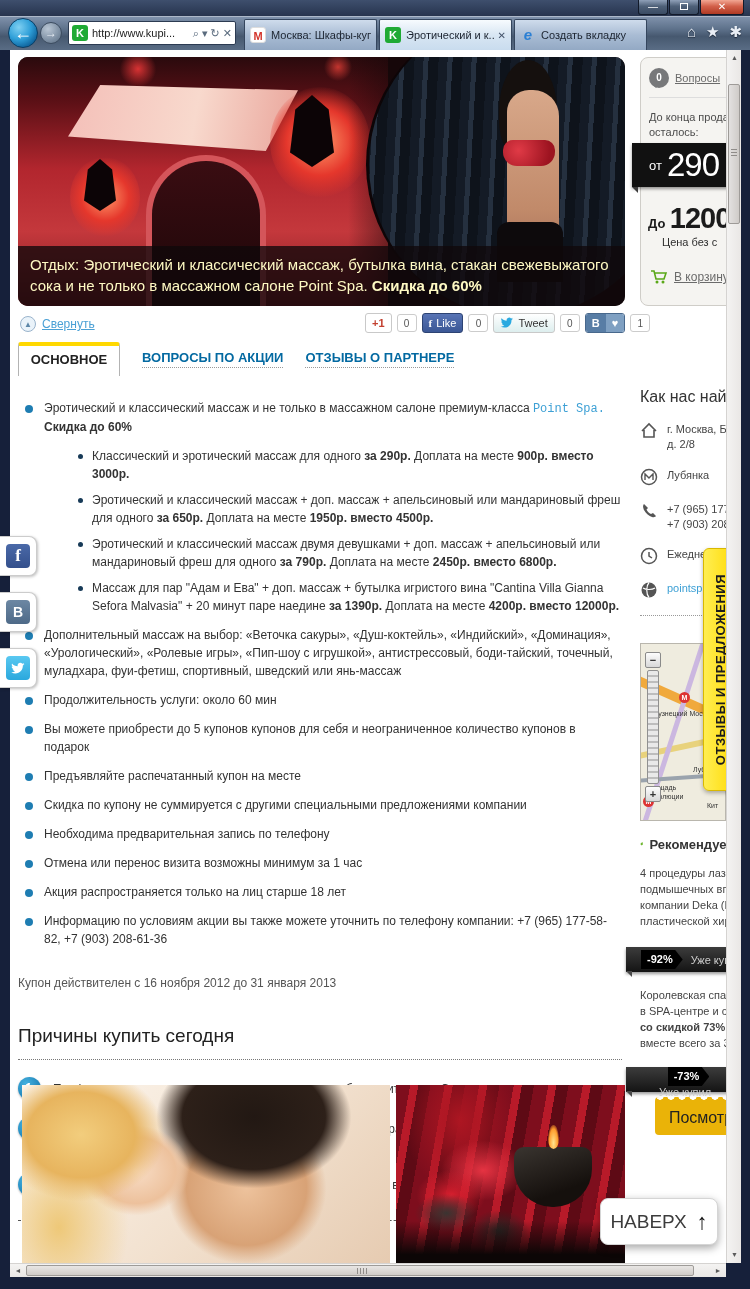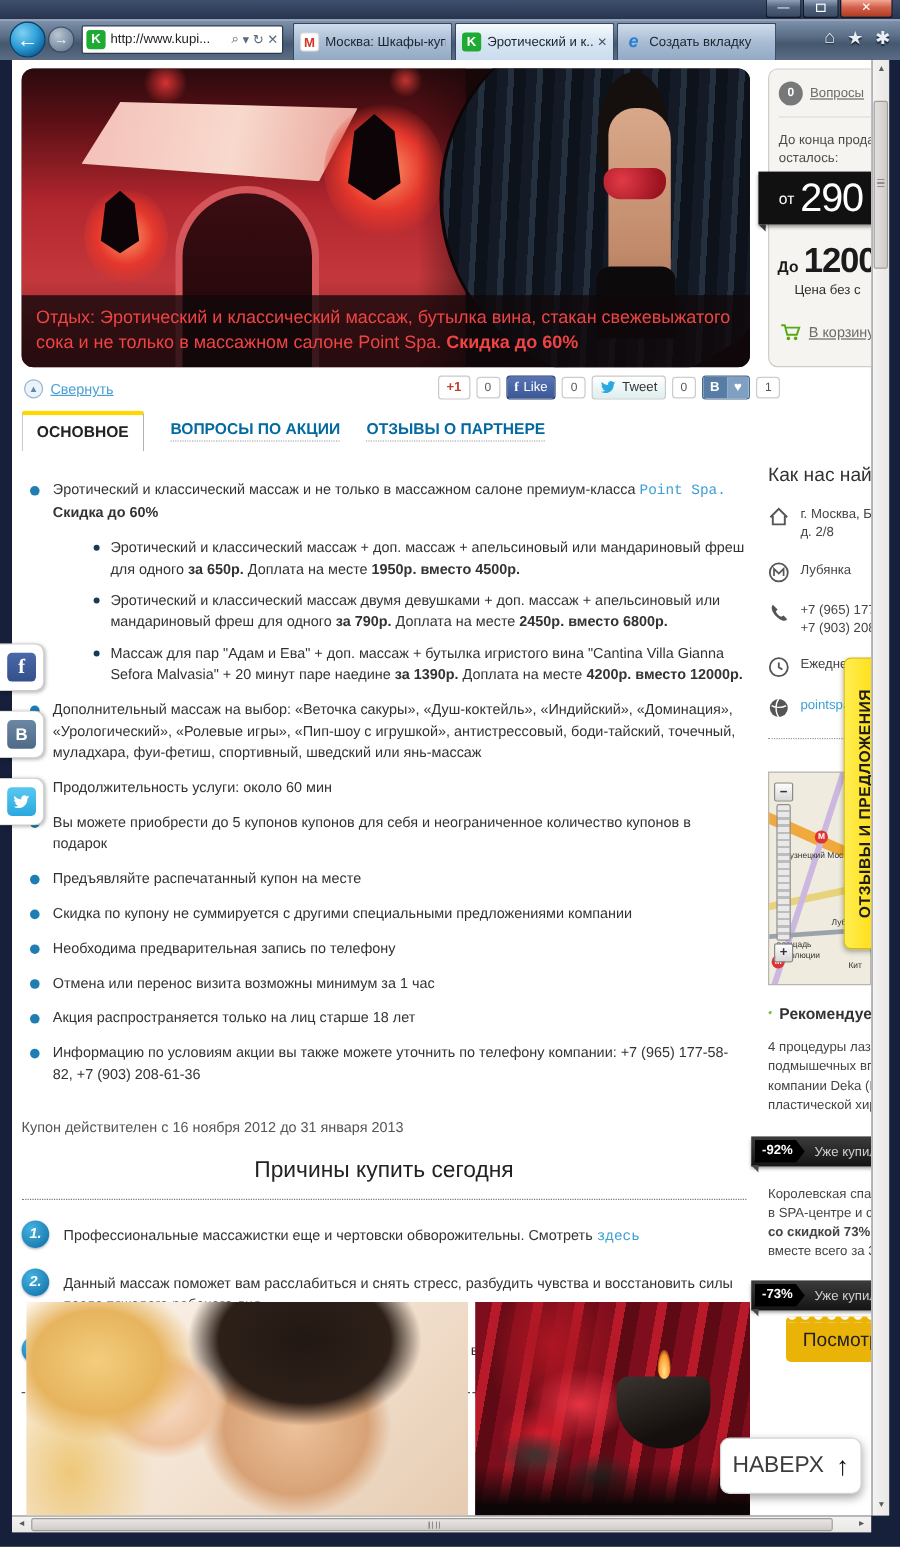--- a/index.html
+++ b/index.html
@@ -62,21 +62,21 @@
   .h-dark { position:absolute; left:330px; top:0; width:120px; height:249px; background:linear-gradient(90deg,rgba(22,7,9,0),#160709 70%); }
   .h-circle { position:absolute; left:348px; top:-45px; width:305px; height:305px; border-radius:50%; overflow:hidden;
       background:repeating-linear-gradient(93deg,#141b26 0 9px,#25303f 9px 14px,#0e131b 14px 24px); border-left:3px solid #0d0507; }
   .w-hair { position:absolute; left:130px; top:48px; width:58px; height:100px; background:#15100e; border-radius:50% 50% 40% 40%; }
   .w-skin { position:absolute; left:138px; top:78px; width:52px; height:170px; background:linear-gradient(180deg,#d8a popupa);
       background:linear-gradient(180deg,#d8a88a,#c18a6a 70%,#a9735a); border-radius:22px 26px 14px 14px; }
   .w-bra { position:absolute; left:134px; top:128px; width:52px; height:26px;
       background:radial-gradient(circle at 30% 40%,#e03a46,#9c1320 80%); border-radius:10px 10px 14px 14px; }
   .w-skirt { position:absolute; left:128px; top:210px; width:66px; height:60px; background:#0d0a0c; border-radius:12px 12px 0 0; }
   .h-caption { position:absolute; left:0; bottom:0; width:100%; background:rgba(16,8,10,.78); padding:8px 12px 10px;
-      font-size:15px; color:#ef4444; line-height:1.4; }
+      font-size:15px; color:#fef9c3; line-height:1.4; }
 
   
   .buybox { position:absolute; left:630px; top:7px; width:104px; height:249px; background:#f5f4f1;
       border:1px solid #cfcdc8; border-radius:8px; padding:10px 8px; }
   .qrow { display:flex; align-items:center; gap:6px; border-bottom:1px solid #ddd; padding-bottom:9px; }
   .qbubble { width:20px; height:20px; border-radius:50%; background:#77787a; color:#fff; font-size:10px; font-weight:bold;
       text-align:center; line-height:20px; position:relative; flex:none; }
   .qbubble::after { content:""; position:absolute; left:4px; bottom:-3px; border:3px solid transparent; border-top-color:#77787a; }
   .qlink { font-size:11px; color:#6b6b6b; text-decoration:underline; white-space:nowrap; }
   .deadline { margin-top:12px; font-size:11px; color:#4c4c4c; line-height:1.35; white-space:nowrap; }
@@ -119,21 +119,21 @@
   .maincol { position:absolute; left:8px; top:338px; width:604px; font-size:12px; color:#333; line-height:1.5; }
   ul.blist { list-style:none; }
   ul.blist>li { position:relative; padding-left:26px; margin:11px 0; }
   ul.blist>li::before { content:""; position:absolute; left:7px; top:6px; width:8px; height:8px; border-radius:50%; background:#1e7db2; }
   ul.plist { list-style:none; margin:4px 0 4px 58px; }
   ul.plist>li { position:relative; padding-left:16px; margin:8px 0; }
   ul.plist>li::before { content:""; position:absolute; left:2px; top:7px; width:5px; height:5px; border-radius:50%; background:#173a57; }
   .sg-b { font-weight:bold; }
   .sg-l { color:#3da0d5;font-family:Liberation Mono, monospace; }
   .validity { margin-top:26px; color:#555; }
-  .reasons-title { margin-top:14px; font-size:19px; font-weight:normal; color:#222; padding-bottom:8px; border-bottom:1px dotted #777;text-align:center; }
+  .reasons-title { margin-top:30px; font-size:19px; font-weight:normal; color:#222; padding-bottom:8px; border-bottom:1px dotted #777; }
   .reason { display:flex; gap:12px; margin:17px 0; align-items:flex-start; }
   .rnum { flex:none; width:23px; height:23px; border-radius:50%; background:radial-gradient(circle at 35% 30%,#45b2e0,#1b7db3 75%);
       color:#fff; font-size:12px; font-style:italic; font-weight:bold; text-align:center; line-height:23px; box-shadow:0 1px 2px rgba(0,0,0,.3); }
   .rtext { padding-top:3px; }
   .photosep { border-top:1px dashed #555; margin-top:24px; }
 
   
   .photo { position:absolute; top:1035px; height:178px; overflow:hidden; }
   .photo1 { left:12px; width:368px; background:
       radial-gradient(ellipse 120px 95px at 16% 28%, #f2cd7d 0%, #e7b45e 45%, rgba(231,180,94,0) 70%),
@@ -190,21 +190,21 @@
       border:1px solid #d9b800; border-radius:6px; box-shadow:0 2px 4px rgba(0,0,0,.3); display:flex; align-items:center; justify-content:center; }
   .yellow-ribbon span { writing-mode:vertical-rl; transform:rotate(180deg); font-size:13px; font-weight:bold; color:#1c1c1c; letter-spacing:.5px; white-space:nowrap; }
 
   .recom { position:absolute; left:630px; top:787px; width:96px; }
   .rec-title { display:flex; gap:6px; font-size:13px; font-weight:bold; color:#333; white-space:nowrap; }
   .rec-card { margin-top:12px; font-size:11px; color:#444; line-height:1.45; white-space:nowrap; }
   .rec-line { overflow:hidden; width:96px; }
   .black-ribbon { position:absolute; left:616px; width:110px; height:25px; background:linear-gradient(#3c3c3c,#141414);
       display:flex; align-items:center; box-shadow:0 2px 3px rgba(0,0,0,.4); }
   .black-ribbon::before { content:""; position:absolute; left:0; bottom:-5px; border:3px solid transparent; border-right-color:#4a4a4a; border-top-color:#4a4a4a; }
-  .badge { height:19px; margin-left:3px; padding:0 10px 0 6px; background:#000; clip-path:polygon(0 0,82% 0,100% 50%,82% 100%,0 100%);
+  .badge { height:19px; margin-left:15px; padding:0 10px 0 6px; background:#000; clip-path:polygon(0 0,82% 0,100% 50%,82% 100%,0 100%);
       color:#fff; font-size:11px; font-weight:bold; line-height:19px; }
   .sold { margin-left:8px; color:#cfcfcf; font-size:11px; white-space:nowrap; }
   .viewbtn { position:absolute; left:645px; top:1047px; width:92px; height:38px; background:#eab308; border-radius:4px;
       font-size:16px; color:#222; text-align:center; line-height:42px; white-space:nowrap; overflow:hidden; }
   .viewbtn::before { content:""; position:absolute; left:0; top:-1px; width:100%; height:6px;
       background:radial-gradient(circle 4px at 5px 0,#fff 3.5px,transparent 4px); background-size:11px 6px; background-repeat:repeat-x; }
 
   
   .railbtn { position:absolute; left:0; width:37px; height:40px; background:#fff; border:1px solid #ccc; border-left:none;
       border-radius:0 8px 8px 0; display:flex; align-items:center; justify-content:center; box-shadow:1px 1px 3px rgba(0,0,0,.25); }
@@ -350,20 +350,21 @@
     <div class="ctab-active">ОСНОВНОЕ</div>
     <div class="ctab">ВОПРОСЫ ПО АКЦИИ</div>
     <div class="ctab">ОТЗЫВЫ О ПАРТНЕРЕ</div>
   </div>
 
   <div class="maincol">
     <ul class="blist">
         <li id="intro-li"><span>Эротический и классический массаж и не только в массажном салоне премиум-класса </span><span class="sg-l">Point Spa.</span><span> </span><span class="sg-b">Скидка до 60%</span></li>
       </ul>
     <ul class="plist" id="pkg-list">
+        <li><span>Классический и эротический массаж для одного </span><span class="sg-b">за 290р.</span><span> Доплата на месте </span><span class="sg-b">900р.</span><span> </span><span class="sg-b">вместо 3000р.</span></li>
         <li><span>Эротический и классический массаж + доп. массаж + апельсиновый или мандариновый фреш для одного </span><span class="sg-b">за 650р.</span><span> Доплата на месте </span><span class="sg-b">1950р. вместо 4500р.</span></li>
         <li><span>Эротический и классический массаж двумя девушками + доп. массаж + апельсиновый или мандариновый фреш для одного </span><span class="sg-b">за 790р.</span><span> Доплата на месте </span><span class="sg-b">2450р. вместо 6800р.</span></li>
         <li><span>Массаж для пар "Адам и Ева" + доп. массаж + бутылка игристого вина "Cantina Villa Gianna Sefora Malvasia" + 20 минут паре наедине </span><span class="sg-b">за 1390р.</span><span> Доплата на месте </span><span class="sg-b">4200р. вместо 12000р.</span></li>
       </ul>
     <ul class="blist" id="bullet-list">
         <li><span>Дополнительный массаж на выбор: «Веточка сакуры», «Душ-коктейль», «Индийский», «Доминация», «Урологический», «Ролевые игры», «Пип-шоу с игрушкой», антистрессовый, боди-тайский, точечный, муладхара, фуи-фетиш, спортивный, шведский или янь-массаж</span></li>
         <li><span>Продолжительность услуги: около 60 мин</span></li>
         <li><span>Вы можете приобрести до 5 купонов купонов для себя и неограниченное количество купонов в подарок</span></li>
         <li><span>Предъявляйте распечатанный купон на месте</span></li>
         <li><span>Скидка по купону не суммируется с другими специальными предложениями компании</span></li>
@@ -486,21 +487,21 @@
         <div class="rec-line">Королевская спа-п</div>
         <div class="rec-line">в SPA-центре и са</div>
         <div class="rec-line sg-b">со скидкой 73%. (</div>
         <div class="rec-line">вместе всего за 39</div>
       </div>
   </div>
   <div class="black-ribbon" style="top:897px;">
     <span class="badge">-92%</span>
     <span class="sold">Уже купил</span>
   </div>
-  <div class="black-ribbon" style="top:1017px;">
+  <div class="black-ribbon" style="top:1017px;flex-direction:column;">
     <span class="badge">-73%</span>
     <span class="sold">Уже купил</span>
   </div>
   <div class="viewbtn">Посмотр</div>
 
   <div class="yellow-ribbon">
     <span>ОТЗЫВЫ И ПРЕДЛОЖЕНИЯ</span>
   </div>
 
   <div class="backtop">

